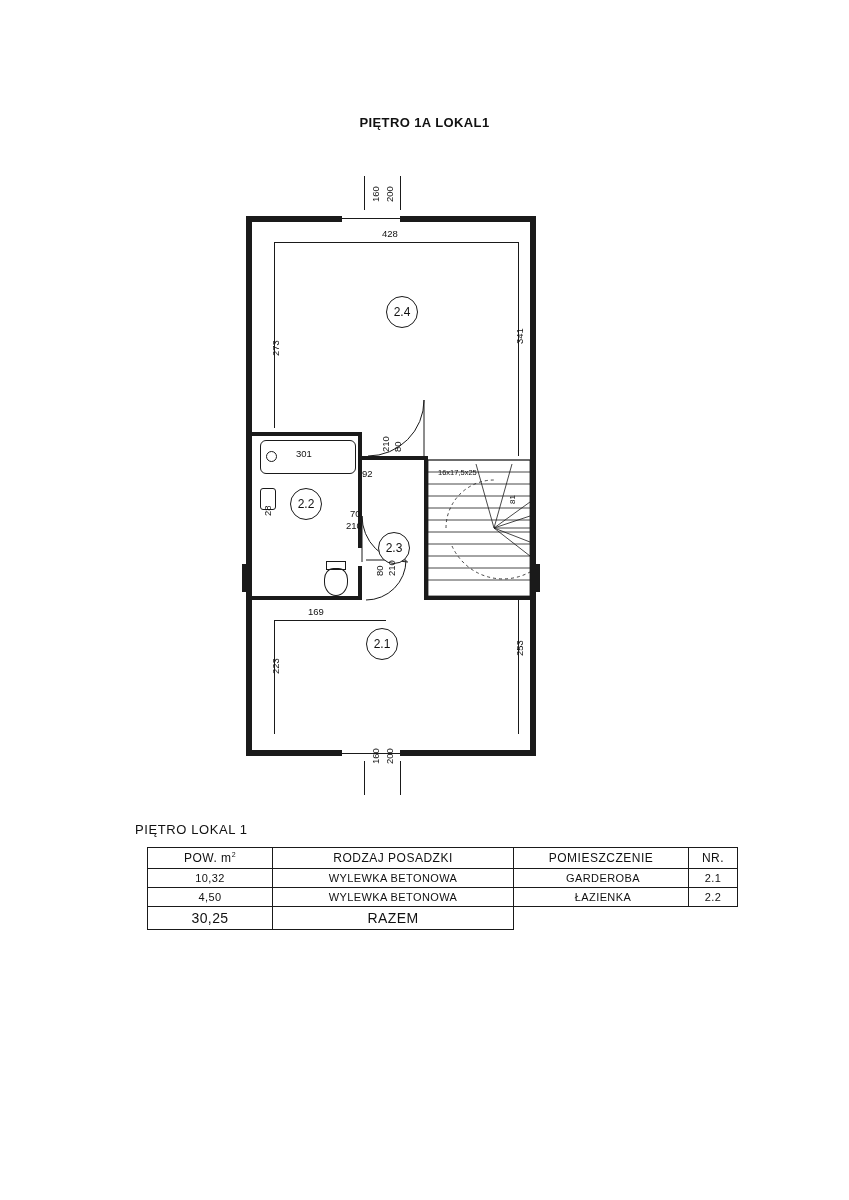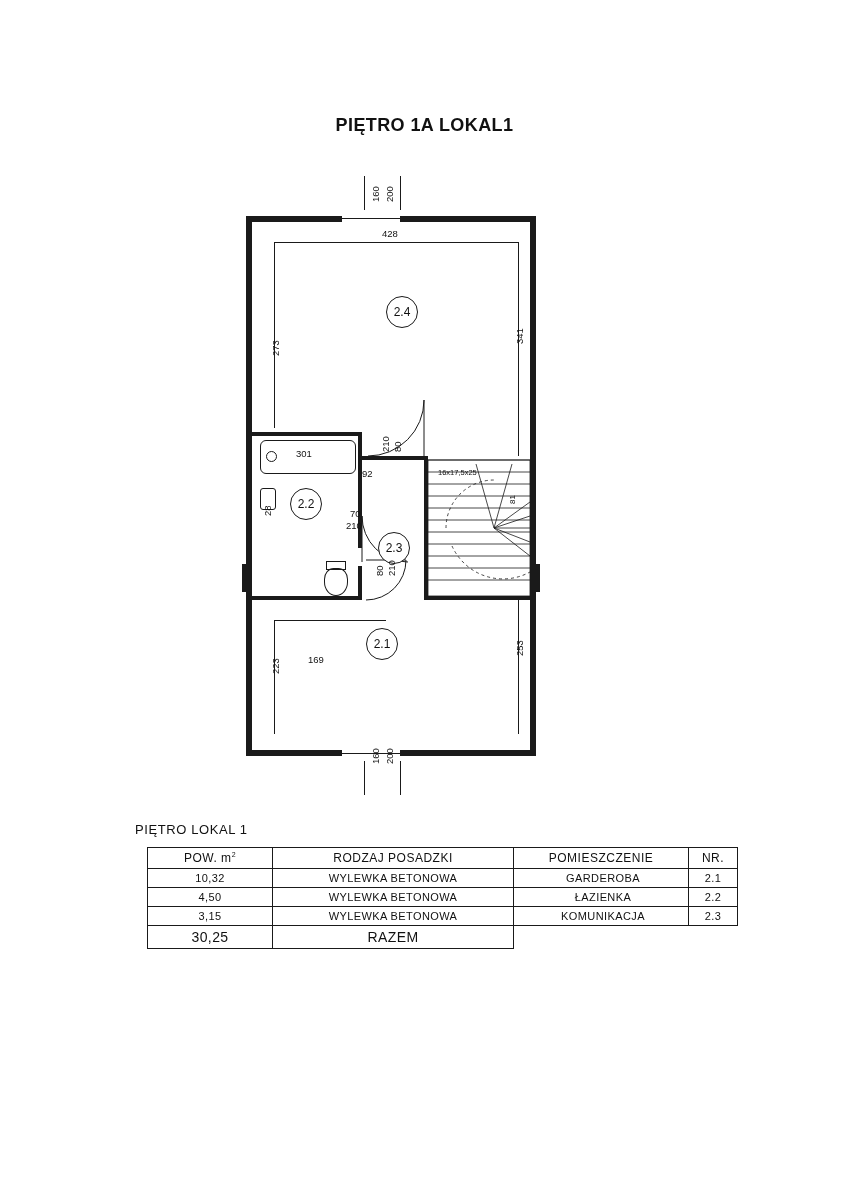--- a/index.html
+++ b/index.html
@@ -6,21 +6,21 @@
   body{
     width:849px;height:1200px;position:relative;background:#ffffff;
     font-family:"Liberation Sans", sans-serif;color:#111;
     -webkit-font-smoothing:antialiased;
   }
   .page{position:absolute;inset:0;}
 
   
   #plan-title{
     position:absolute;left:0;top:115px;width:849px;text-align:center;
-    font-size:18px;font-weight:bold;letter-spacing:.4px;
+    font-size:13px;font-weight:bold;letter-spacing:.4px;
   }
 
   
   #floorplan{position:absolute;left:246px;top:216px;width:290px;height:540px;}
   .wall-outer{
     position:absolute;left:0;top:0;width:290px;height:540px;
     border:6px solid #1a1a1a;box-sizing:border-box;background:#fff;
   }
   .wall{position:absolute;background:#1a1a1a;}
   .thin{position:absolute;background:#1a1a1a;}
@@ -166,21 +166,21 @@
     <div class="dim" style="left:104px;top:292px;">70</div>
     <div class="dim" style="left:100px;top:304px;">210</div>
 
     <div class="dim vert" style="left:128px;top:360px;">80</div>
     <div class="dim vert" style="left:140px;top:360px;">210</div>
 
     <div class="dim" style="left:192px;top:252px;font-size:7.5px;">16x17,5x25</div>
     <div class="dim vert" style="left:262px;top:288px;font-size:8px;">81</div>
 
     <div class="dimline" style="left:28px;top:404px;width:112px;height:1px;"></div>
-    <div class="dim" style="left:62px;top:390px;margin-top:48px;">169</div>
+    <div class="dim" style="left:62px;top:390px;">169</div>
 
     <div class="dimline" style="left:28px;top:404px;width:1px;height:114px;"></div>
     <div class="dim vert" style="left:24px;top:458px;">223</div>
 
     <div class="dimline" style="left:272px;top:384px;width:1px;height:134px;"></div>
     <div class="dim vert" style="left:268px;top:440px;">253</div>
 
     <div class="dimline" style="left:118px;top:545px;width:1px;height:34px;"></div>
     <div class="dimline" style="left:154px;top:545px;width:1px;height:34px;"></div>
     <div class="dim vert" style="left:124px;top:548px;">160</div>
@@ -204,26 +204,20 @@
         <td>WYLEWKA BETONOWA</td>
         <td class="c-pom">GARDEROBA</td>
         <td>2.1</td>
       </tr>
       <tr>
         <td>4,50</td>
         <td>WYLEWKA BETONOWA</td>
         <td class="c-pom">ŁAZIENKA</td>
         <td>2.2</td>
       </tr>
-      <tr>
-        <td>3,15</td>
-        <td>WYLEWKA BETONOWA</td>
-        <td class="c-pom">KOMUNIKACJA</td>
-        <td>2.3</td>
-      </tr>
       <tr class="row-total">
         <td>30,25</td>
         <td>RAZEM</td>
         <td style="border:none;"></td>
         <td style="border:none;"></td>
       </tr>
     </tbody>
   </table>
 
 </div>

